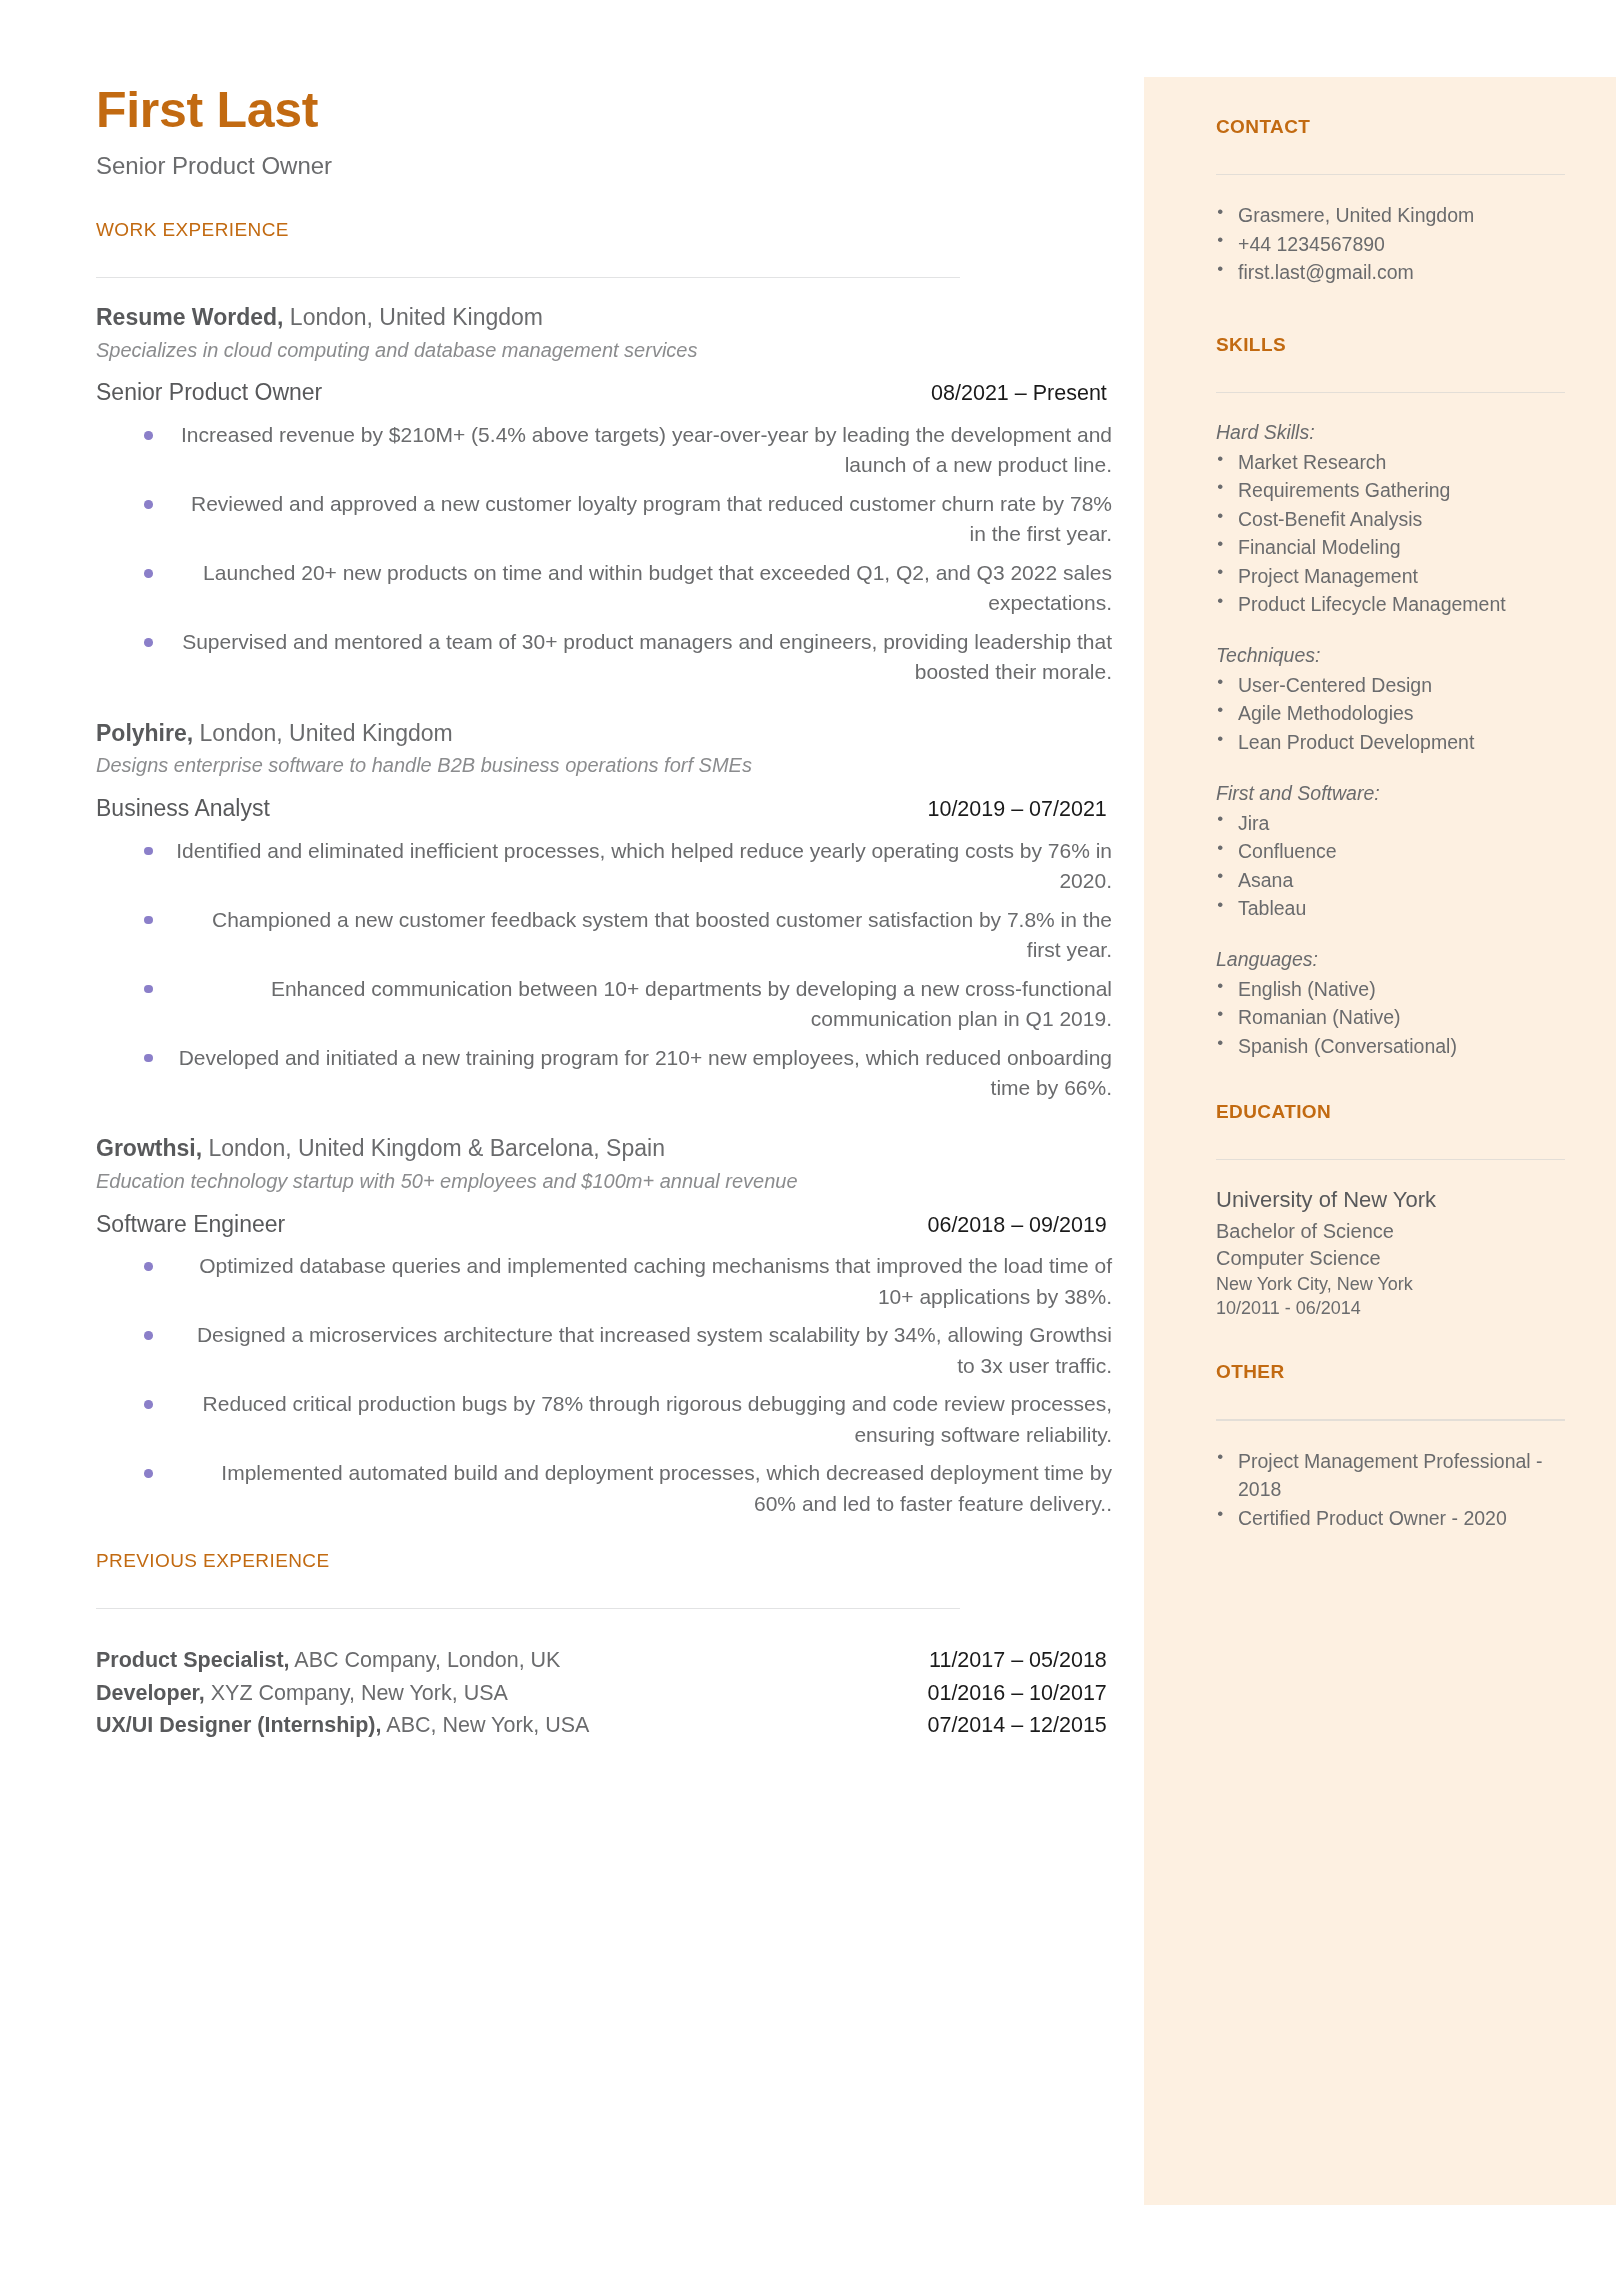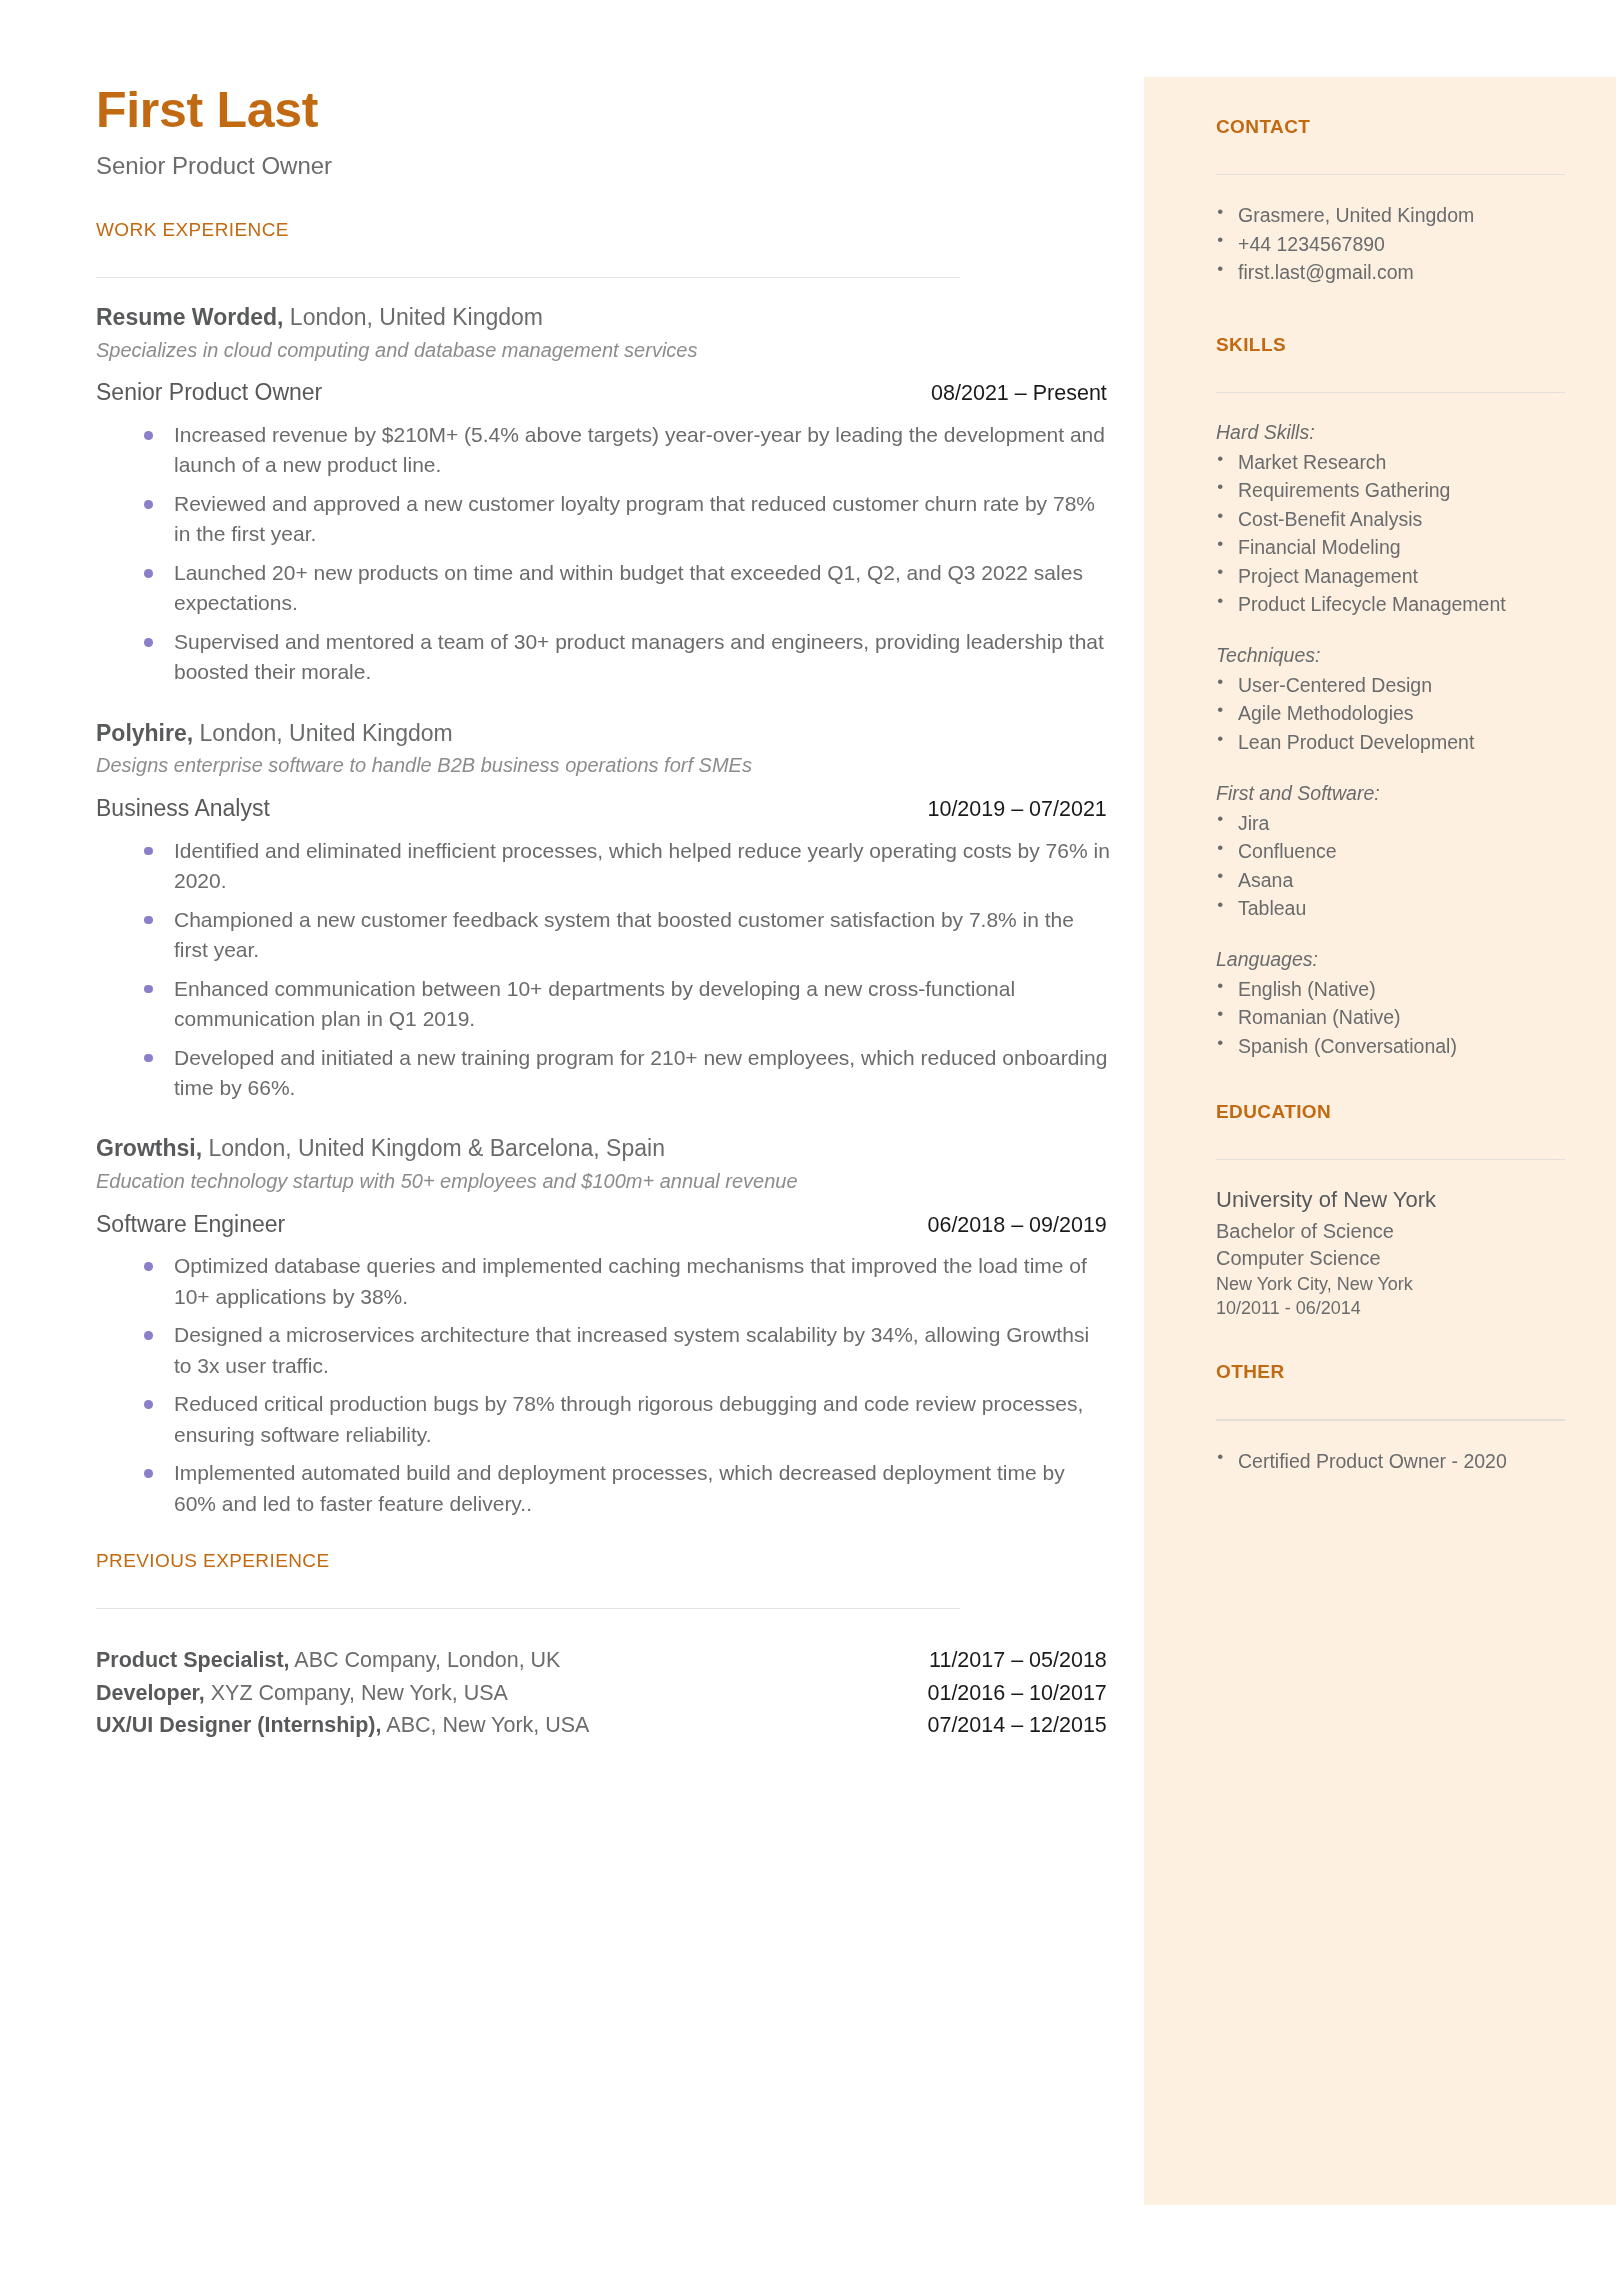--- a/index.html
+++ b/index.html
@@ -112,20 +112,21 @@
     line-height: 1.25;
     white-space: nowrap;
     padding-right: 5.2px;
   }
 
   
   ul.bullets {
     list-style: none;
     margin: 0 0 31px 0;
     padding: 0;
+    text-align: right;
   }
   ul.bullets li {
     position: relative;
     padding-left: 78px;
     font-size: 21px;
     line-height: 1.44;
     color: #6a6b6d;
     margin-bottom: 8.5px;
     max-width: 1016px;
   }
@@ -363,19 +364,20 @@
       <div class="edu-school">University of New York</div>
       <div class="edu-line">Bachelor of Science</div>
       <div class="edu-line">Computer Science</div>
       <div class="edu-small">New York City, New York</div>
       <div class="edu-small">10/2011 - 06/2014</div>
     </div>
 
     <div class="side-heading">OTHER</div>
     <div class="side-divider"></div>
     <ul class="side-list">
+      <li> Project Management Professional - 2018</li>
       <li> Certified Product Owner - 2020</li>
     </ul>
 
   </div>
 
 </div>
 
 
 </body></html>

